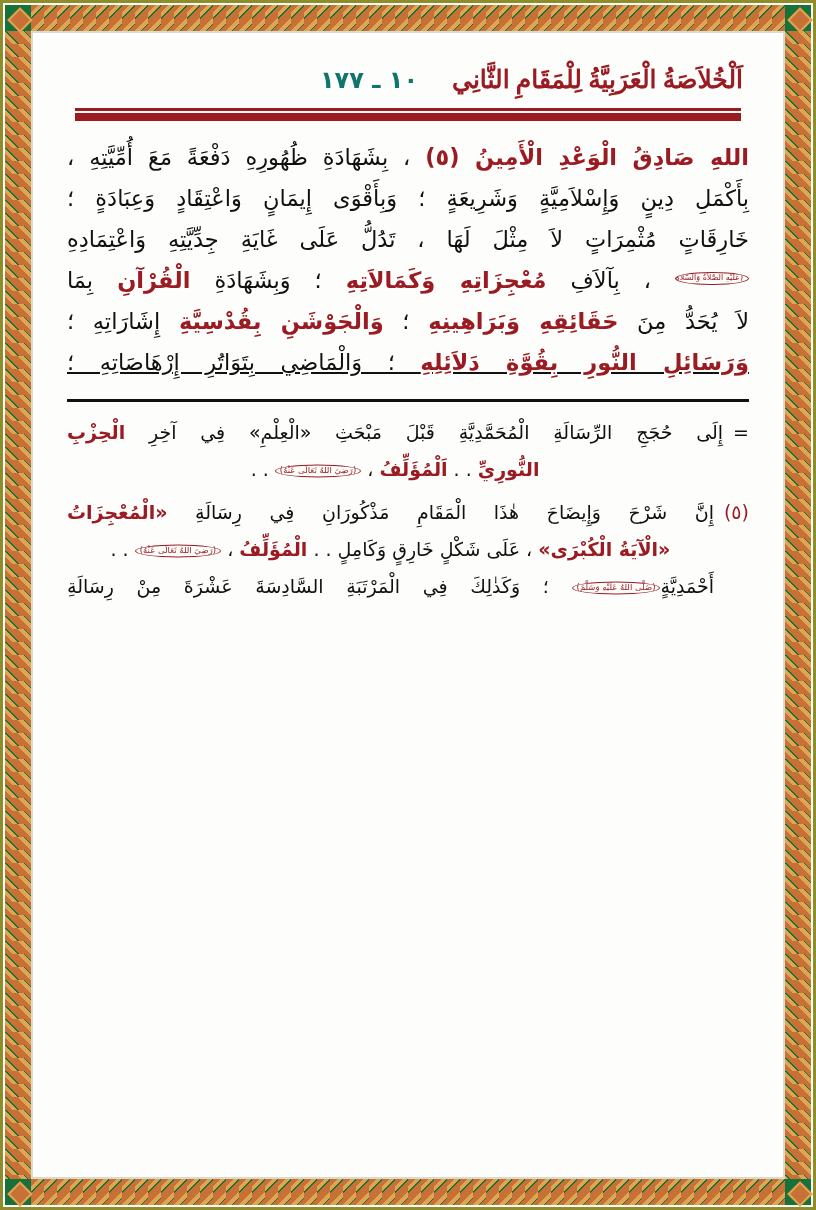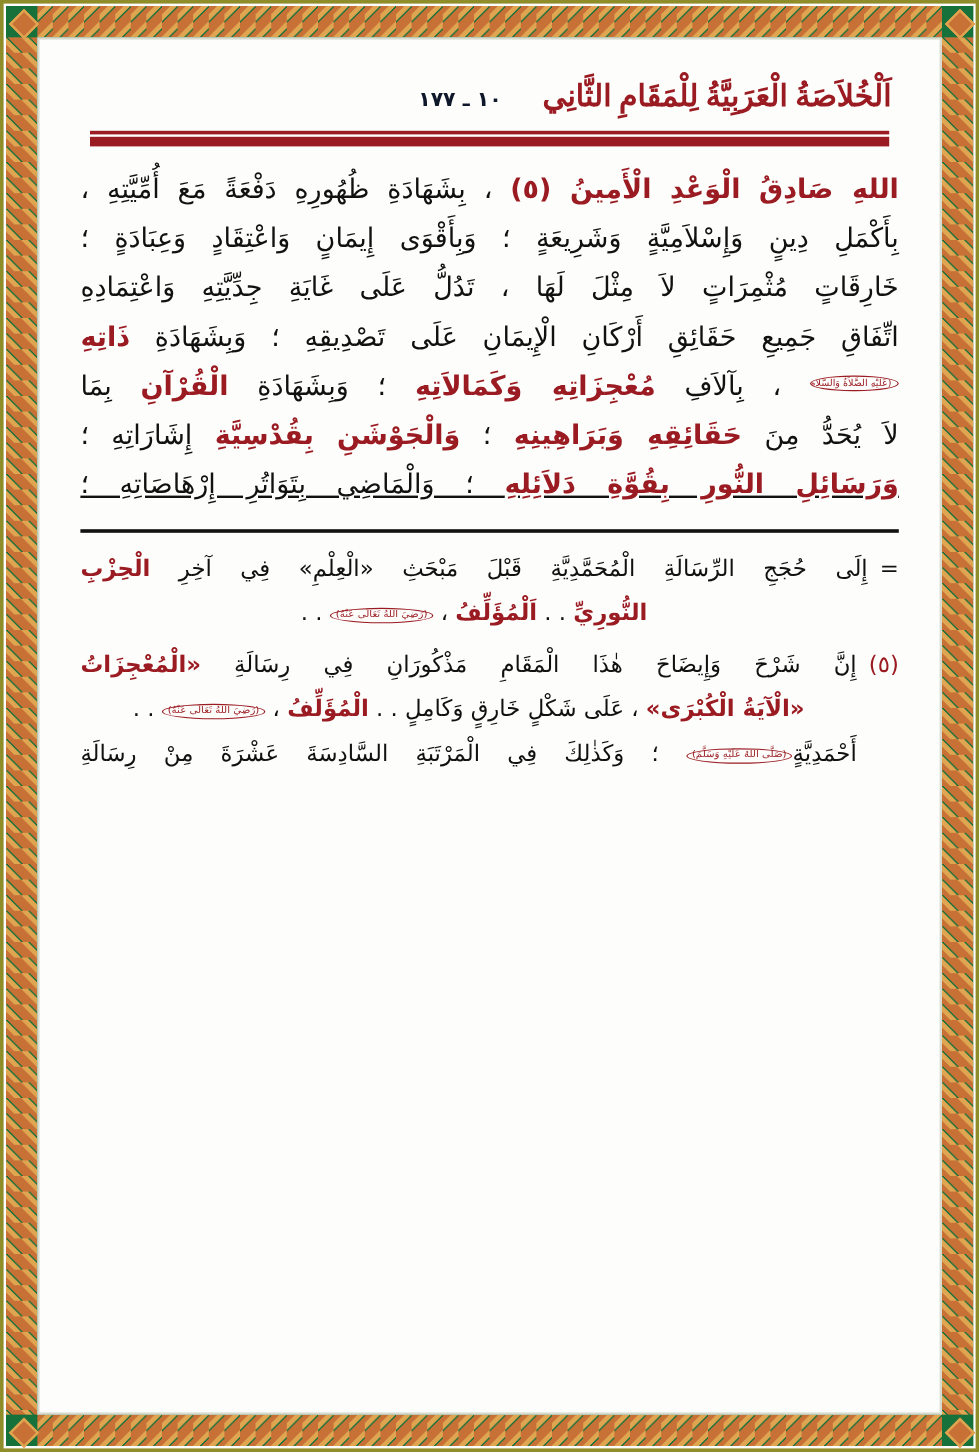--- a/index.html
+++ b/index.html
@@ -116,22 +116,22 @@
     gap: 34px;
   }
   .header-title {
     color: #9b1b22;
     font-size: 25px;
     font-weight: bold;
     white-space: nowrap;
     font-family: Liberation Serif, serif;
   }
   .header-folio {
-    color: #0f172a;
-    font-size: 17px;
+    color: #0f766e;
+    font-size: 24px;
     font-weight: bold;
     white-space: nowrap;
     letter-spacing: 2px;
     text-align: center;
   }
 
   .rule-thin {
     margin: 14px 16px 0 16px;
     height: 3px;
     background: #9b1b22;
@@ -250,21 +250,20 @@
             <div class="header-folio">١٠ ـ ١٧٧</div>
           </div>
 
           <div class="rule-thin"></div>
           <div class="rule-thick"></div>
 
           <div class="body-block" id="body-block">
               <div class="line"><span class="red-b">اللهِ صَادِقُ الْوَعْدِ الْأَمِينُ </span><span class="red-b">(٥)</span><span class=""> ، بِشَهَادَةِ ظُهُورِهِ دَفْعَةً مَعَ أُمِّيَّتِهِ ،</span></div>
               <div class="line"><span class="">بِأَكْمَلِ دِينٍ وَإِسْلاَمِيَّةٍ وَشَرِيعَةٍ ؛ وَبِأَقْوَى إِيمَانٍ وَاعْتِقَادٍ وَعِبَادَةٍ ؛</span></div>
               <div class="line"><span class="">خَارِقَاتٍ مُثْمِرَاتٍ لاَ مِثْلَ لَهَا ، تَدُلُّ عَلَى غَايَةِ جِدِّيَّتِهِ وَاعْتِمَادِهِ</span></div>
-              <div class="line"><span class="">اتِّفَاقِ جَمِيعِ حَقَائِقِ أَرْكَانِ الْإِيمَانِ عَلَى تَصْدِيقِهِ ؛ وَبِشَهَادَةِ </span><span class="red-b">ذَاتِهِ</span></div>
               <div class="line"><span class="honorific-wide">(عَلَيْهِ الصَّلاَةُ وَالسَّلاَمُ)</span><span class=""> ، بِآلاَفِ </span><span class="red-b">مُعْجِزَاتِهِ وَكَمَالاَتِهِ</span><span class=""> ؛ وَبِشَهَادَةِ </span><span class="red-b">الْقُرْآنِ</span><span class=""> بِمَا</span></div>
               <div class="line"><span class="">لاَ يُحَدُّ مِنَ </span><span class="red-b">حَقَائِقِهِ وَبَرَاهِينِهِ</span><span class=""> ؛ </span><span class="red-b">وَالْجَوْشَنِ بِقُدْسِيَّةِ</span><span class=""> إِشَارَاتِهِ ؛</span></div>
               <div class="line" style="text-align-last: justify; text-decoration: underline;"><span class="red-b">وَرَسَائِلِ النُّورِ بِقُوَّةِ دَلاَئِلِهِ</span><span class=""> ؛ وَالْمَاضِي بِتَوَاتُرِ إِرْهَاصَاتِهِ ؛</span></div>
             </div>
 
           <div class="note-rule"></div>
 
           <div class="notes" id="notes-block">
               <div class="note">
                 <div class="note-marker">=</div>

